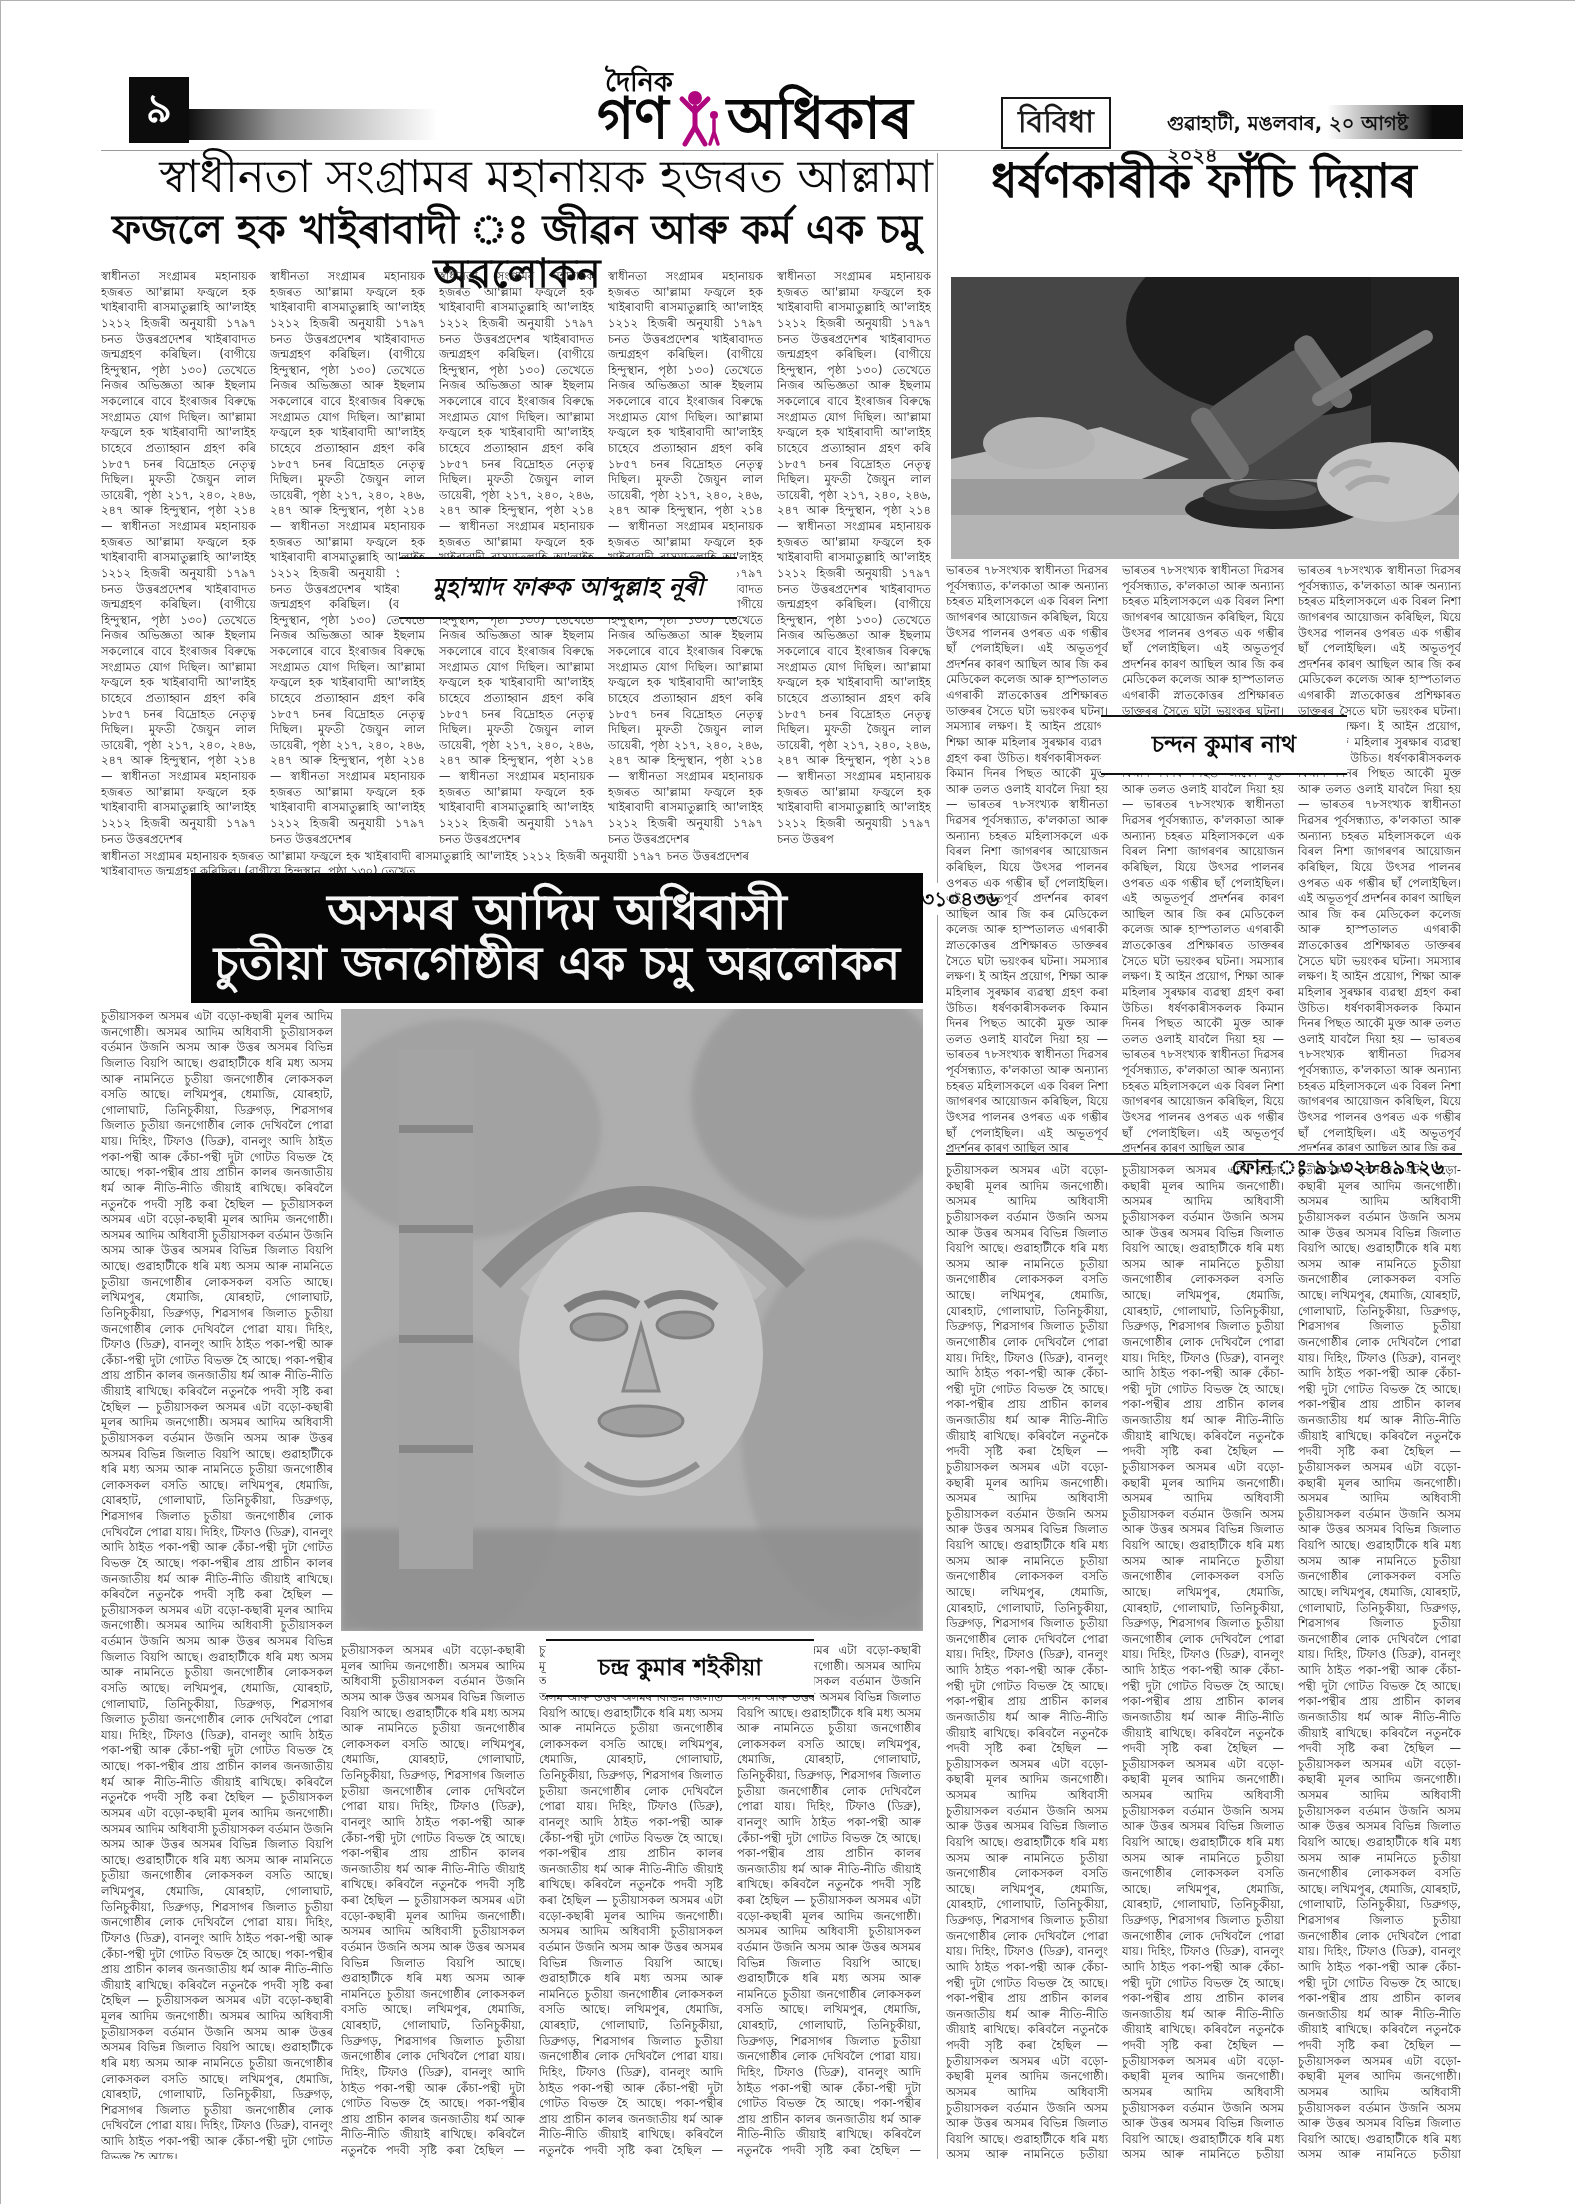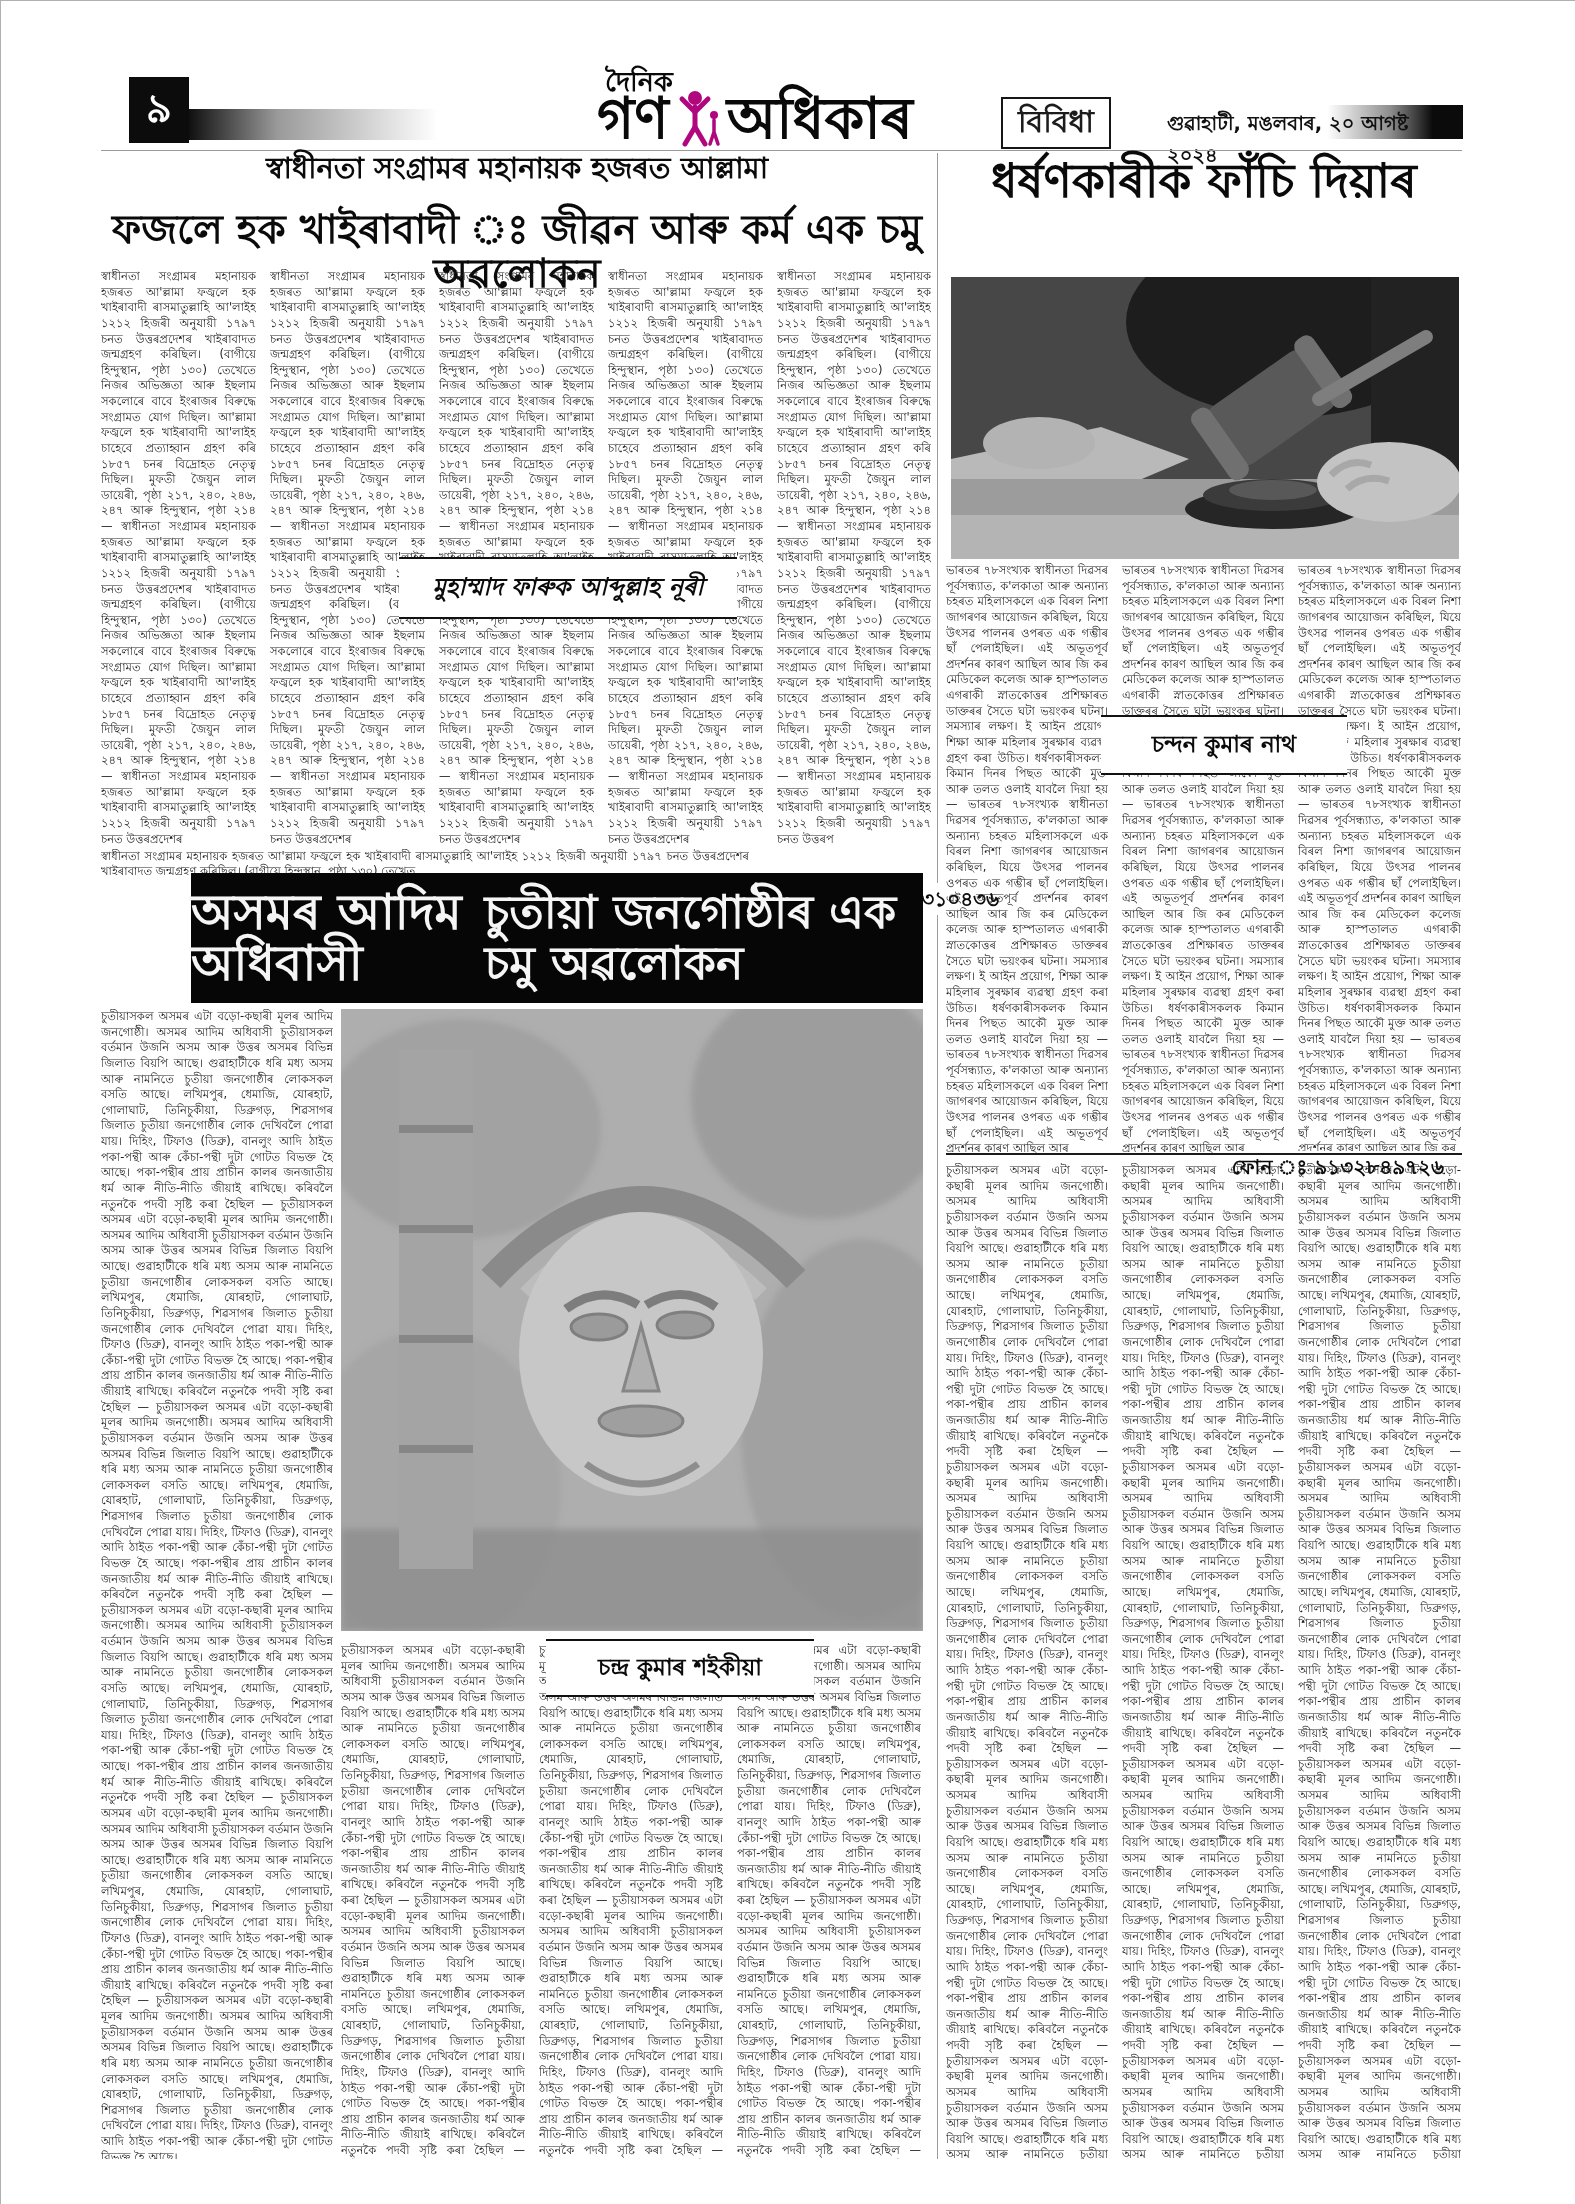--- a/index.html
+++ b/index.html
@@ -20,21 +20,21 @@
     font-size:57px;font-weight:bold;color:#090909;line-height:1;}
   .section-box{left:1000px;top:96px;width:106px;height:48px;border:2px solid #161616;
     display:flex;align-items:center;justify-content:center;font-size:30px;font-weight:bold;}
   .edbar-r{left:1160px;top:104px;width:302px;height:34px;
     background:linear-gradient(to right,#ffffff 0%,#ffffff 55%,#8d8d8d 76%,#0b0b0b 90%);}
   .edtext-r{left:1166px;top:108px;width:250px;font-size:19.5px;font-weight:bold;color:#111;}
   .header-rule{left:100px;top:149px;width:1361px;height:1px;background:#9a9a9a;}
   .vrule{left:936px;top:152px;width:1px;height:2006px;background:#9b9b9b;}
 
   
-  .lh1{left:100px;top:152px;width:832px;text-align:center;font-size:29px;font-weight:bold;color:#0a0a0a;line-height:1.05;}
+  .lh1{left:100px;top:152px;width:832px;text-align:right;font-size:45px;font-weight:normal;color:#0a0a0a;line-height:1.05;}
   .lh2{left:100px;top:206px;width:832px;text-align:center;font-size:40px;font-weight:bold;color:#0a0a0a;line-height:1.1;}
   .rh{left:945px;top:152px;width:516px;text-align:center;font-size:47px;font-weight:bold;color:#0a0a0a;line-height:1.18;}
 
   
   .col{overflow:hidden;font-size:11.5px;line-height:1.36;text-align:justify;color:#1d1d1d;
     word-break:break-word;}
   .c-l1{left:100px;top:268px;width:155px;height:578px;}
   .c-l2{left:269px;top:268px;width:155px;height:578px;}
   .c-l3{left:438px;top:268px;width:155px;height:578px;}
   .c-l4{left:607px;top:268px;width:155px;height:578px;}
@@ -60,21 +60,21 @@
   .by-1{left:398px;top:556px;width:338px;height:58px;font-size:24px;font-style:italic;}
   .by-2{left:1100px;top:714px;width:246px;height:56px;font-size:23px;justify-content:center;}
   .by-3{left:545px;top:1638px;width:268px;height:54px;font-size:23px;}
   .phone{background:#fff;font-weight:bold;color:#0b0b0b;text-align:center;font-size:20px;margin-top:38px;}
   .ph-1{left:768px;top:844px;width:248px;height:32px;line-height:32px;}
   .ph-2{left:1214px;top:1112px;width:246px;height:32px;line-height:32px;}
   .rbreak{left:945px;top:1152px;width:516px;height:2px;background:#1a1a1a;}
 
   
   .banner{left:190px;top:872px;width:732px;height:130px;background:#060606;color:#f5f5f5;
-    display:flex;flex-direction:row;align-items:center;justify-content:center;}
+    display:flex;flex-direction:column;align-items:center;justify-content:center;}
   .banner .b1{font-size:49px;font-weight:bold;line-height:1.05;}
   .banner .b2{font-size:46px;font-weight:bold;line-height:1.1;}
 
   
   .photo{overflow:hidden;background:#555;}
   .photo-gavel{left:950px;top:276px;width:508px;height:282px;}
   .photo-sculpt{left:340px;top:1008px;width:582px;height:622px;}
   svg{display:block;}
 </style>
 </head>

